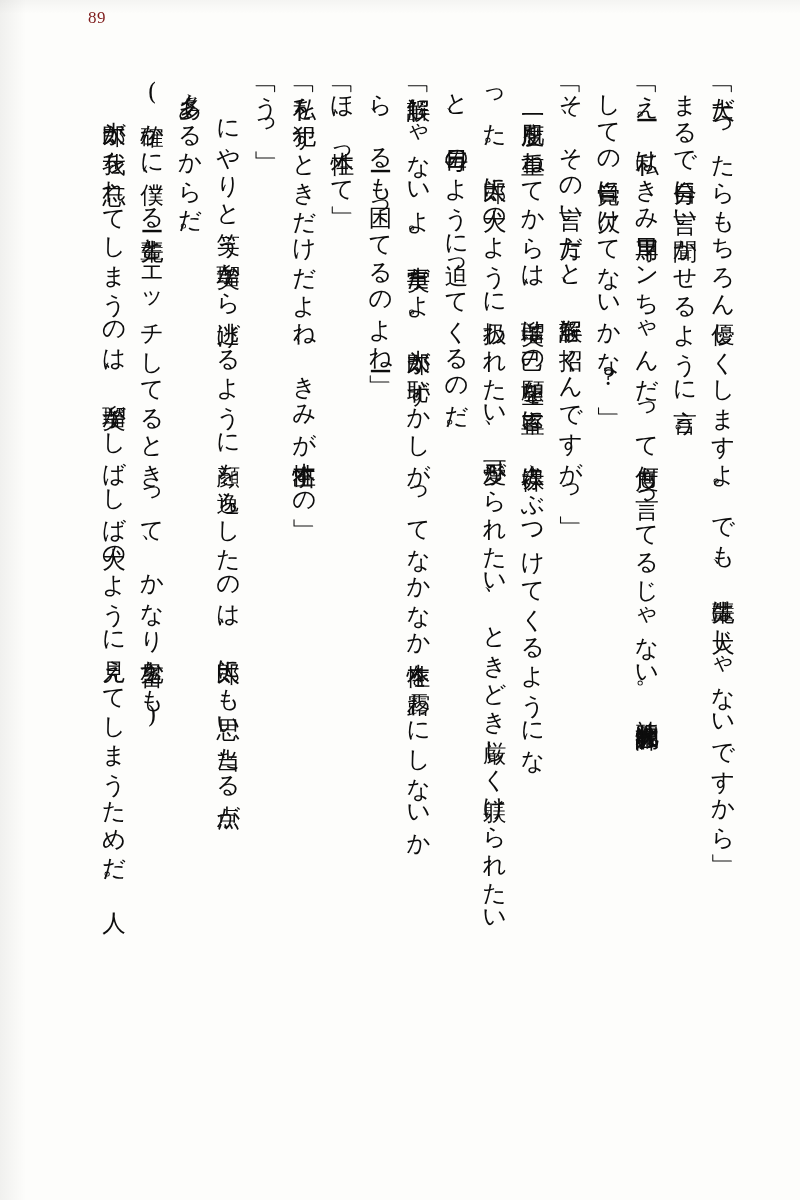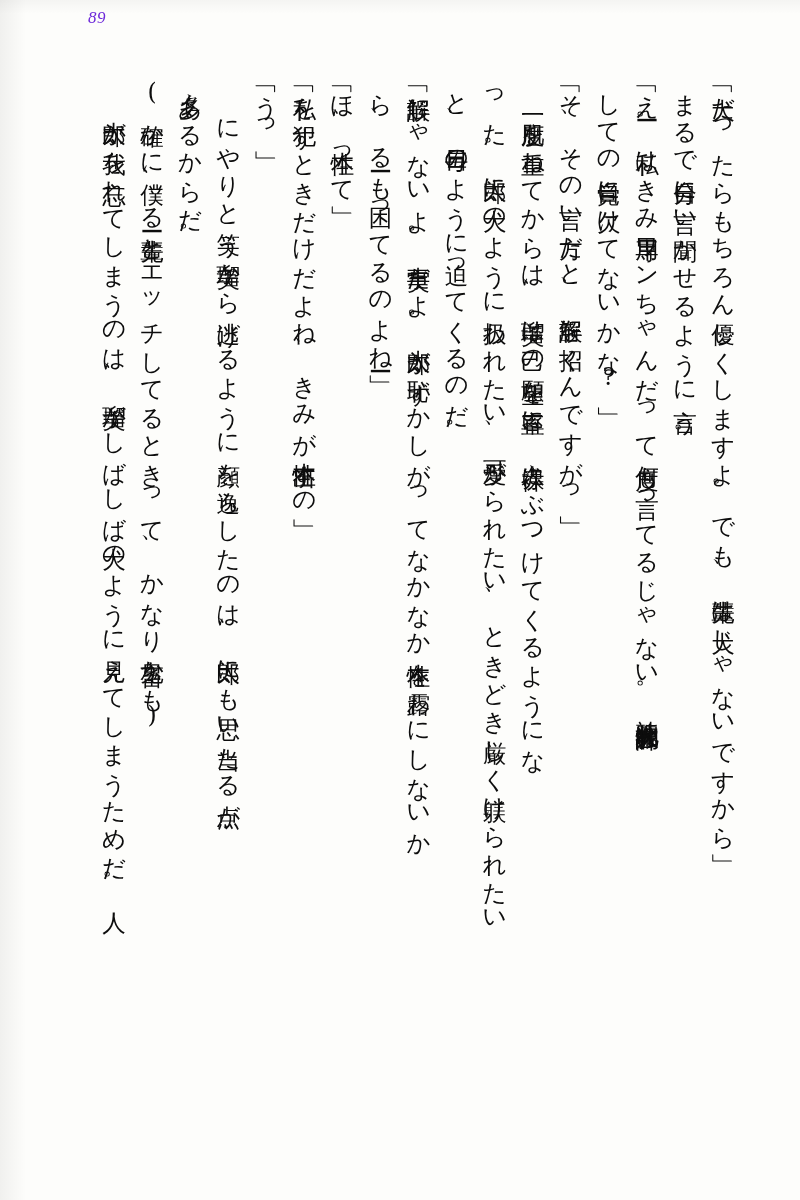--- a/index.html
+++ b/index.html
@@ -22,23 +22,22 @@
     background: #fdfdfb;
   }
 
   
   .page-number {
     position: absolute;
     top: 8px;
     left: 88px;
     font-size: 17px;
     letter-spacing: 0.5px;
-    color: #6d28d9;
+    color: #7f1d1d;
     font-family: "Liberation Serif", "DejaVu Serif", serif;
-    font-style: italic;
   }
 
   
   .text-block {
     position: absolute;
     top: 78px;
     left: 60px;
     right: 58px;
     bottom: 40px;
     writing-mode: vertical-rl;

